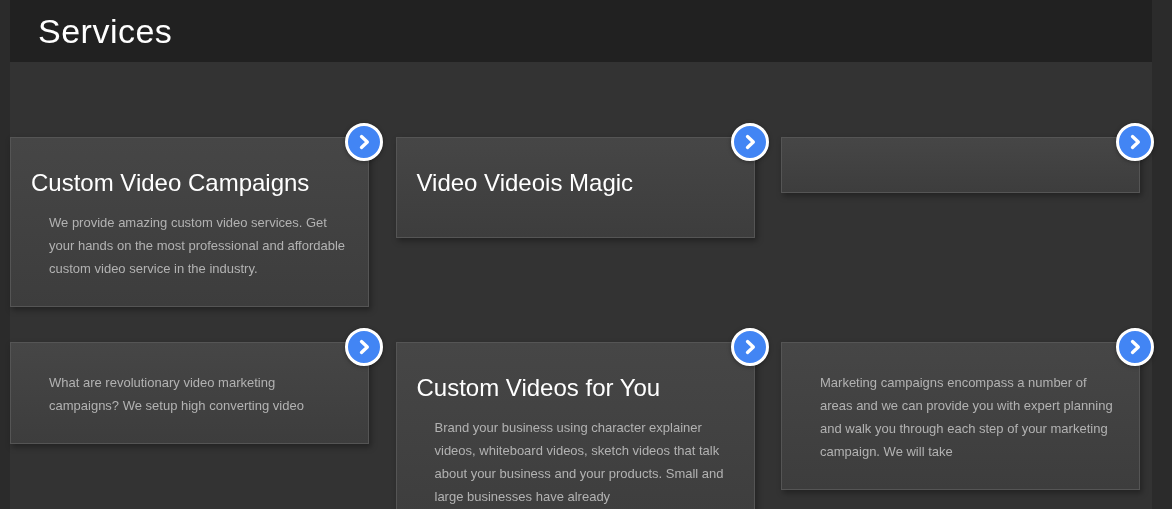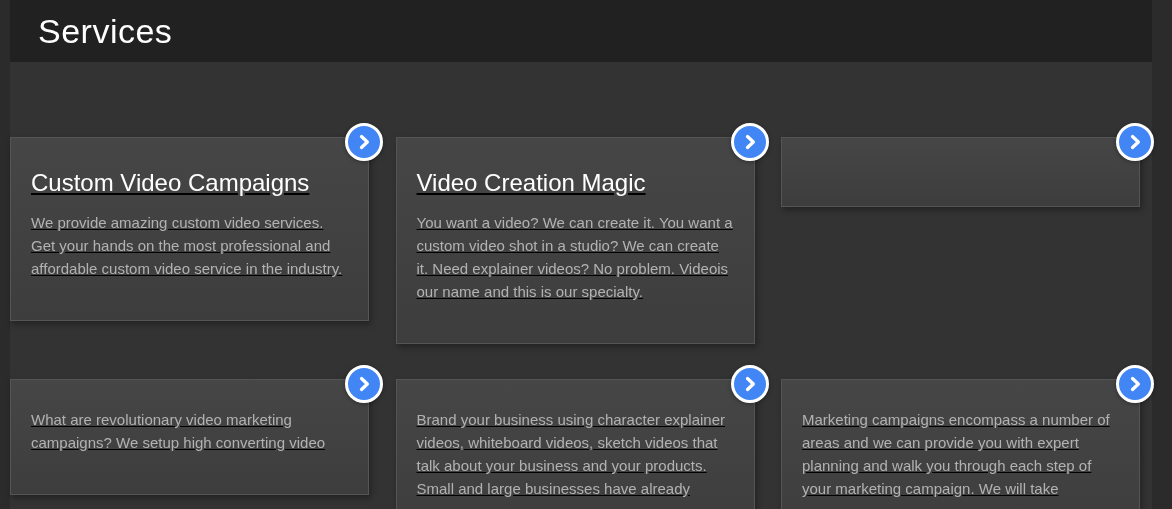--- a/index.html
+++ b/index.html
@@ -43,34 +43,34 @@
     grid-template-columns: 359px 359px 359px;
     justify-content: space-between;
     row-gap: 35px;
     align-items: start;
   }
   .card {
     position: relative;
     background: linear-gradient(180deg, #464646 0%, #3d3d3d 100%);
     border: 1px solid #555555;
     box-shadow: 2px 3px 6px rgba(0,0,0,0.35);
-    padding: 28px 20px 40px 20px;
-    text-decoration: underline;
+    padding: 28px 20px 26px 20px;
   }
   .card-title {
     color: #ffffff;
     font-size: 24px;
     font-weight: 400;
     line-height: 33px;
     margin-bottom: 12px;
   }
   .card-desc {
     color: #b2b2b2;
-    font-size: 15px;
+    font-size: 13px;
     line-height: 23px;
+    margin-left: 18px;
   }
   .circle-btn {
     position: absolute;
     top: -15px;
     right: -15px;
     width: 38px;
     height: 38px;
     border-radius: 50%;
     background: #4285f4;
     border: 3px solid #ffffff;
@@ -108,22 +108,21 @@
       </div>
 
       <div class="card">
         <button class="circle-btn">
           <span>
             <svg width="20" height="20" viewBox="0 0 24 24" fill="none" stroke="#ffffff" stroke-width="4" stroke-linecap="round" stroke-linejoin="round">
                 <polyline points="9 5.5 16 12 9 18.5"></polyline>
               </svg>
           </span>
         </button>
-        <h3 class="card-title">Video Creation Magic</h3>
-        <p class="card-desc">You want a video? We can create it. You want a custom video shot in a studio? We can create it. Need explainer videos? No problem. Videois our name and this is our specialty.</p>
+        <h3 class="card-title">Video Videois Magic</h3>
       </div>
 
       <div class="card">
         <button class="circle-btn">
           <span>
             <svg width="20" height="20" viewBox="0 0 24 24" fill="none" stroke="#ffffff" stroke-width="4" stroke-linecap="round" stroke-linejoin="round">
                 <polyline points="9 5.5 16 12 9 18.5"></polyline>
               </svg>
           </span>
         </button>
@@ -141,20 +140,21 @@
       </div>
 
       <div class="card">
         <button class="circle-btn">
           <span>
             <svg width="20" height="20" viewBox="0 0 24 24" fill="none" stroke="#ffffff" stroke-width="4" stroke-linecap="round" stroke-linejoin="round">
                 <polyline points="9 5.5 16 12 9 18.5"></polyline>
               </svg>
           </span>
         </button>
+        <h3 class="card-title">Custom Videos for You</h3>
         <p class="card-desc">Brand your business using character explainer videos, whiteboard videos, sketch videos that talk about your business and your products. Small and large businesses have already</p>
       </div>
 
       <div class="card">
         <button class="circle-btn">
           <span>
             <svg width="20" height="20" viewBox="0 0 24 24" fill="none" stroke="#ffffff" stroke-width="4" stroke-linecap="round" stroke-linejoin="round">
                 <polyline points="9 5.5 16 12 9 18.5"></polyline>
               </svg>
           </span>

